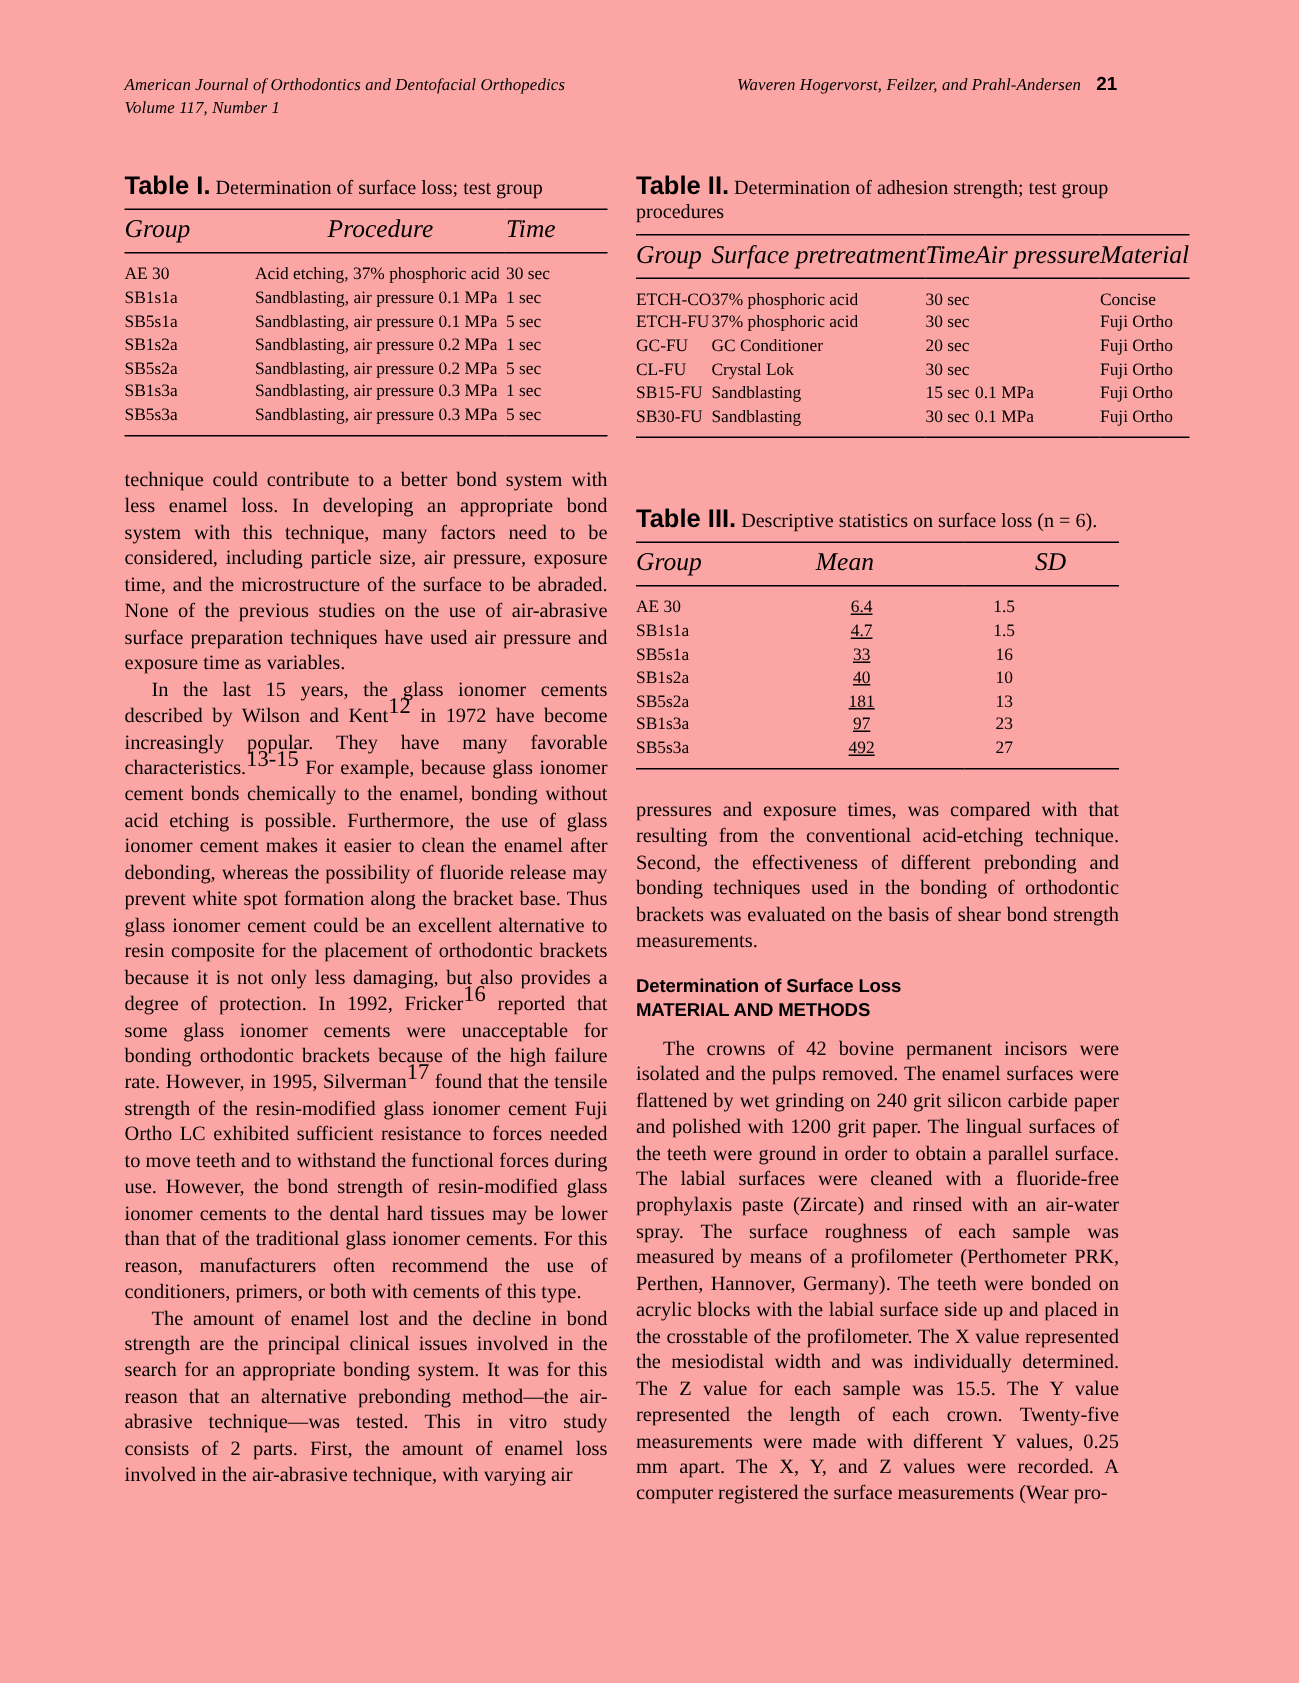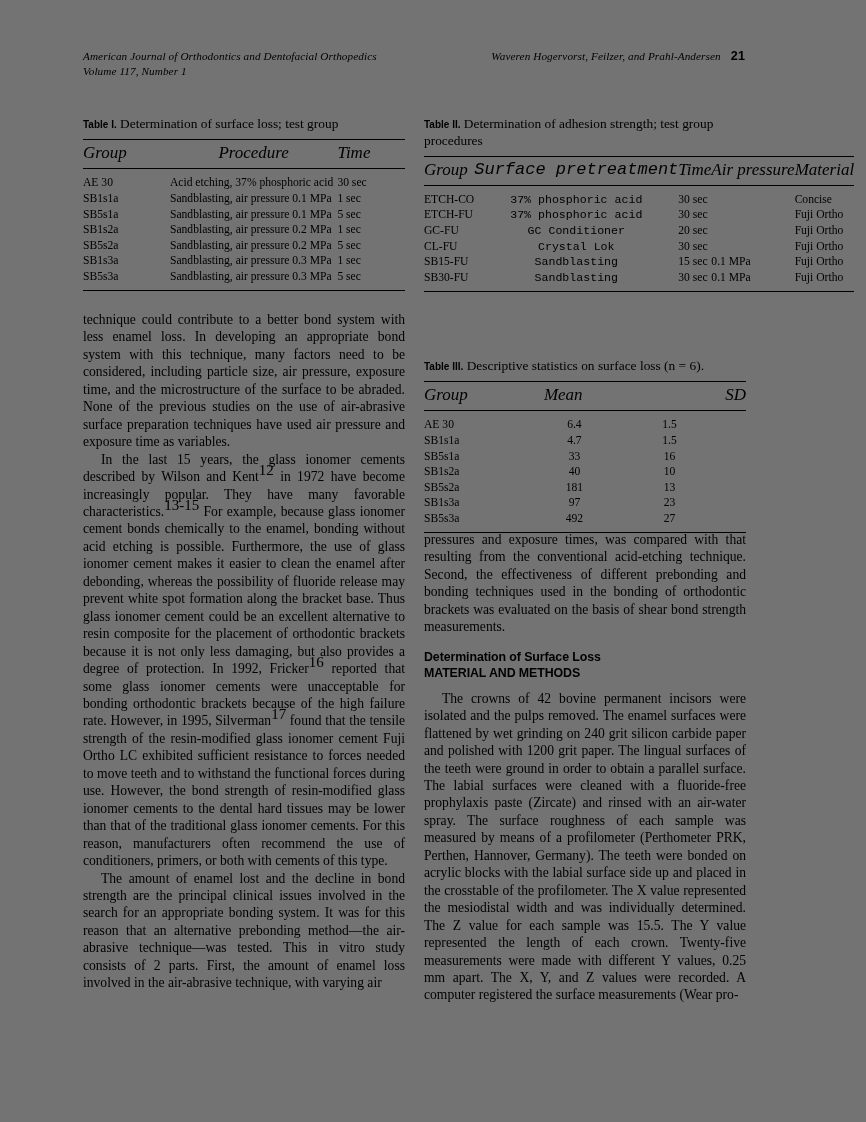--- a/index.html
+++ b/index.html
@@ -7,21 +7,21 @@
     padding: 0;
     background: #f0f0f0;
   }
   body {
     font-family: "Liberation Serif", "DejaVu Serif", serif;
   }
   .page {
     position: relative;
     width: 866px;
     height: 1122px;
-    background: #737373;
+    background: #fca5a5;
     margin: 0 auto;
     overflow: hidden;
     color: #000;
   }
 
   
   .running-head {
     position: absolute;
     left: 83px;
     top: 49px;
@@ -91,21 +91,21 @@
   
   .tbl-block { position: relative; }
   .tbl-caption {
     font-size: 13.4px;
     line-height: 16.4px;
     margin: 0 0 6px 0;
   }
   .tbl-caption .tnum {
     font-family: "Liberation Sans", sans-serif;
     font-weight: bold;
-    font-size: 10px;
+    font-size: 17px;
   }
   table.data {
     width: 100%;
     border-collapse: collapse;
     font-size: 11.6px;
   }
   table.data thead th {
     font-style: italic;
     font-weight: normal;
     font-size: 17px;
@@ -125,29 +125,29 @@
   }
   table.data tbody { border-bottom: 1.6px solid #000; }
 
   
   .t1 th.c0, .t1 td.c0 { width: 27%; text-align: left; }
   .t1 th.c1 { width: 52%; text-align: center; padding-left: 0; }
   .t1 td.c1 { width: 52%; text-align: left; }
   .t1 th.c2, .t1 td.c2 { width: 21%; text-align: left; }
 
   .t2 th.c0, .t2 td.c0 { width: 20%; text-align: left; }
-  .t2 th.c1, .t2 td.c1 { width: 32%; text-align: center; font-family: Liberation Mono, monospace; }
+  .t2 th.c1, .t2 td.c1 { width: 32%; text-align: left; }
   .t2 th.c2, .t2 td.c2 { width: 13%; text-align: left; }
   .t2 th.c3, .t2 td.c3 { width: 19%; text-align: left; }
   .t2 th.c4, .t2 td.c4 { width: 16%; text-align: left; }
 
   .t3 th.c0, .t3 td.c0 { width: 36%; text-align: left; }
   .t3 th.c1 { width: 32%; text-align: left; padding-left: 4px; }
-  .t3 td.c1 { width: 32%; text-align: center; padding-right: 34px; }
-  .t3 th.c2 { width: 32%; text-align: right; padding-left: 12px; margin-top: 45px; }
+  .t3 td.c1 { width: 32%; text-align: center; padding-right: 34px; text-decoration: underline; }
+  .t3 th.c2 { width: 32%; text-align: center; padding-left: 12px; margin-top: 45px; }
   .t3 td.c2 { width: 32%; text-align: center; padding-right: 50px; }
 </style>
 </head>
 <body>
 
 <div class="page">
 
   <div class="running-head">
     <div class="rh-row">
       <span class="rh-left">American Journal of Orthodontics and Dentofacial Orthopedics</span>
@@ -274,21 +274,21 @@
             <td class="c1">Sandblasting</td>
             <td class="c2">30 sec</td>
             <td class="c3">0.1 MPa</td>
             <td class="c4">Fuji Ortho</td>
           </tr>
         </tbody>
       </table>
     </div>
   </div>
 
-  <div class="col col-right" style="top:358px;">
+  <div class="col col-right" style="top:338px;">
     <div class="tbl-block">
       <div class="tbl-caption">
         <span class="tnum">Table III.</span><span> Descriptive statistics on surface loss (n = 6).</span>
       </div>
       <table class="data t3">
         <thead>
           <tr>
             <th class="c0">Group</th>
             <th class="c1">Mean</th>
             <th class="c2">SD</th>

